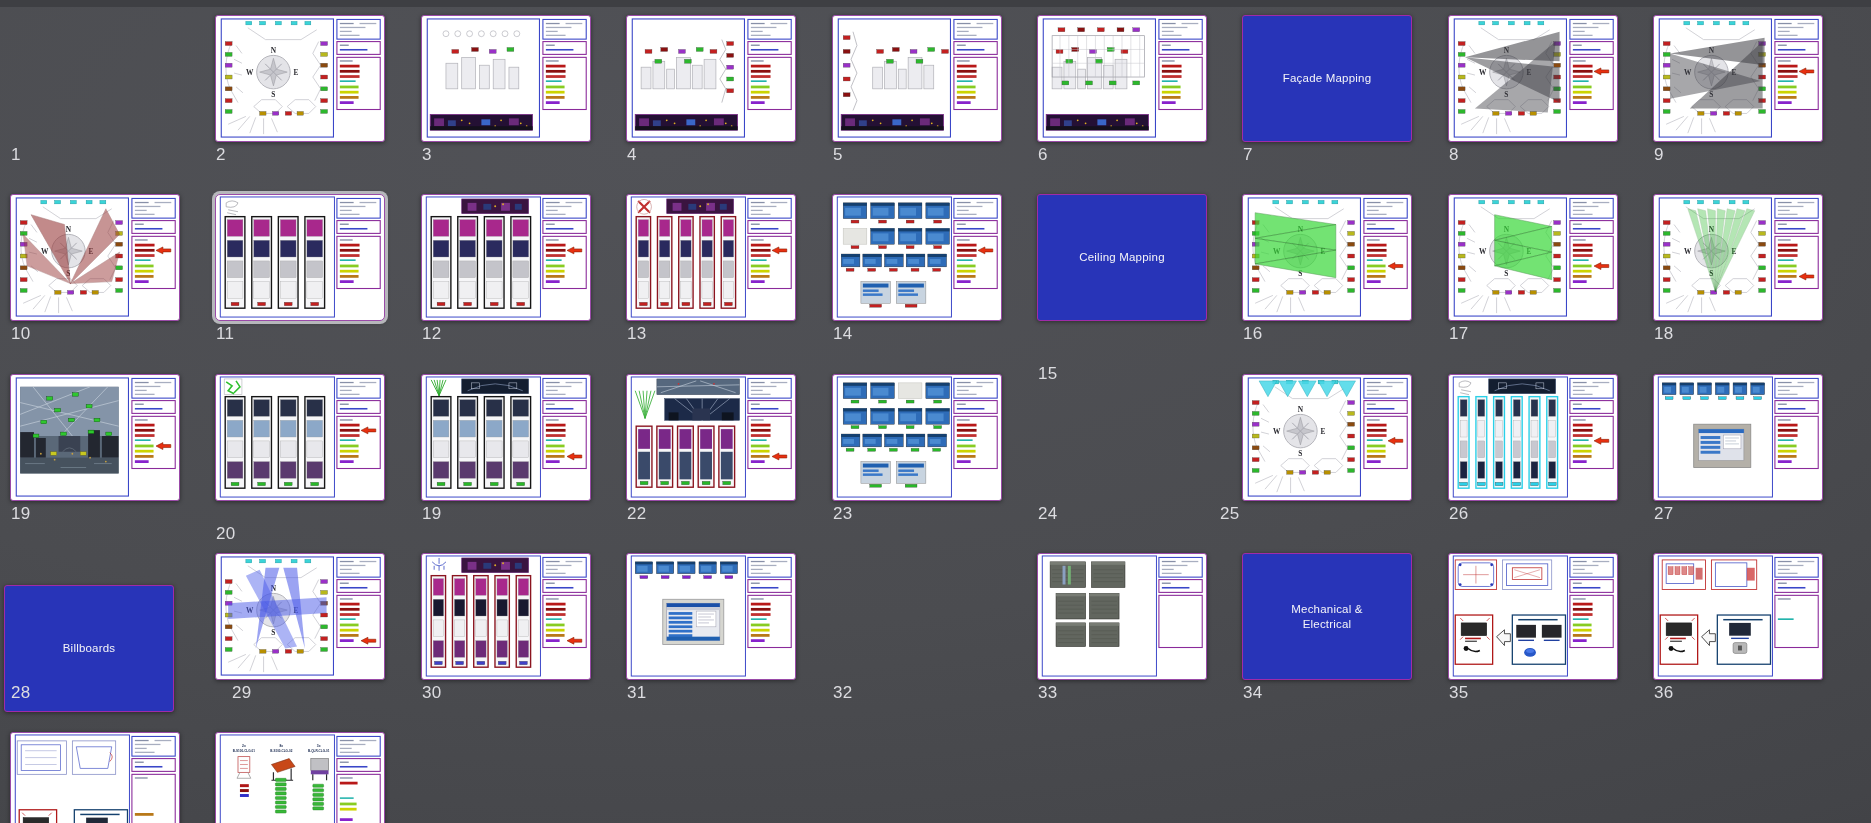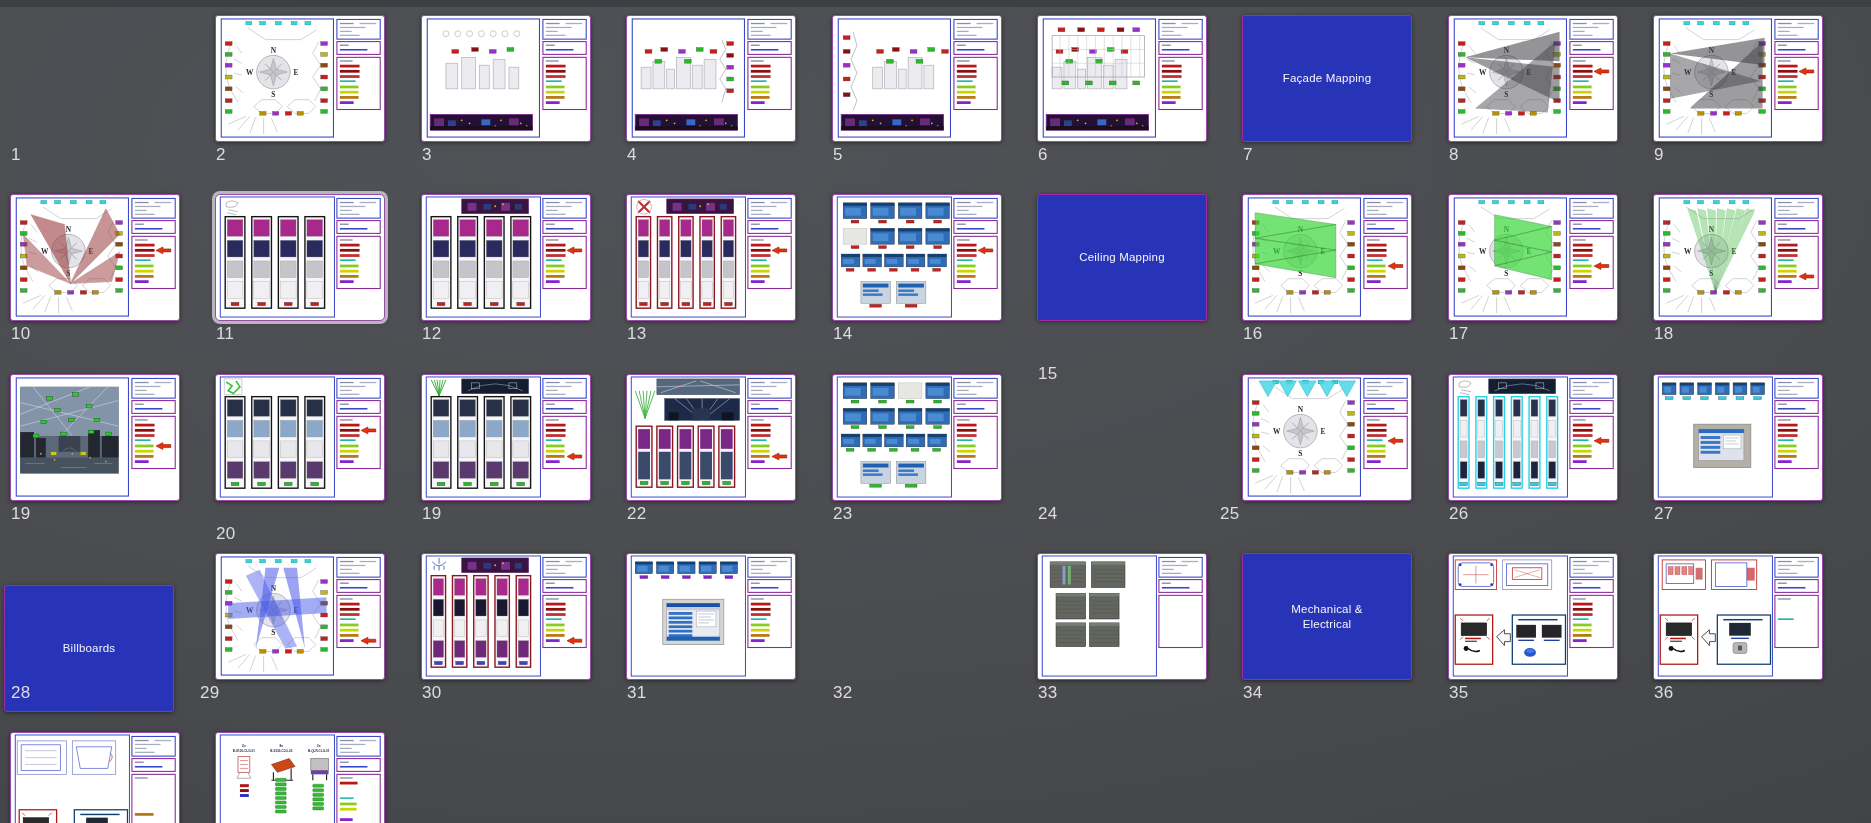--- a/index.html
+++ b/index.html
@@ -1592,21 +1592,21 @@
         <rect x="125.5" y="54.8" width="20" height="2.8" fill="#8a1010"></rect>
         <rect x="125.5" y="60.1" width="20" height="2.8" fill="#c03030"></rect>
         <rect x="125.5" y="65.4" width="16" height="1.6" fill="#18b0a8"></rect>
         <rect x="125.5" y="70.7" width="19" height="2.8" fill="#88cc22"></rect>
         <rect x="125.5" y="76" width="19" height="2.8" fill="#ccd400"></rect>
         <rect x="125.5" y="81.3" width="19" height="2.8" fill="#b87818"></rect>
         <rect x="125.5" y="86.6" width="14" height="2.8" fill="#8822cc"></rect>
         <path d="M147 88.1 l7 -3.5 v2 h8 v3 h-8 v2 z" fill="#e83010" stroke="#8a1c00" stroke-width="0.6"></path>
       </svg>
     </div>
-    <div class="num" style="left: 200px; top: 683px; color: rgb(220, 220, 224);">29</div>
+    <div class="num" style="left: 232px; top: 683px; color: rgb(220, 220, 224);">29</div>
     <div class="thumb" style="left: 421px; top: 553px;">
       <svg viewBox="0 0 170 127" width="168" height="125" xmlns="http://www.w3.org/2000/svg">
         <rect x="4" y="2" width="116" height="122" fill="#fff" stroke="#3a46c8" stroke-width="1"></rect>
         <path d="M17 4 v6 M10 8 q7 8 14 0 M12 12 v4 M17 12 v5 M22 12 v4" stroke="#4858c8" stroke-width="0.9" fill="none"></path>
         <rect x="40" y="4" width="68" height="15" fill="#3a1440" stroke="#6a2a78" stroke-width="0.6"></rect>
     <rect x="46" y="8" width="9" height="8" fill="#7a3088"></rect>
         <rect x="62" y="9" width="8" height="6" fill="#2a3a7a"></rect>
     <rect x="80" y="8" width="9" height="8" fill="#7a3088"></rect>
         <rect x="94" y="9" width="7" height="6" fill="#2a3a7a"></rect>
     <circle cx="74" cy="11.5" r="1" fill="#d8a828"></circle>

